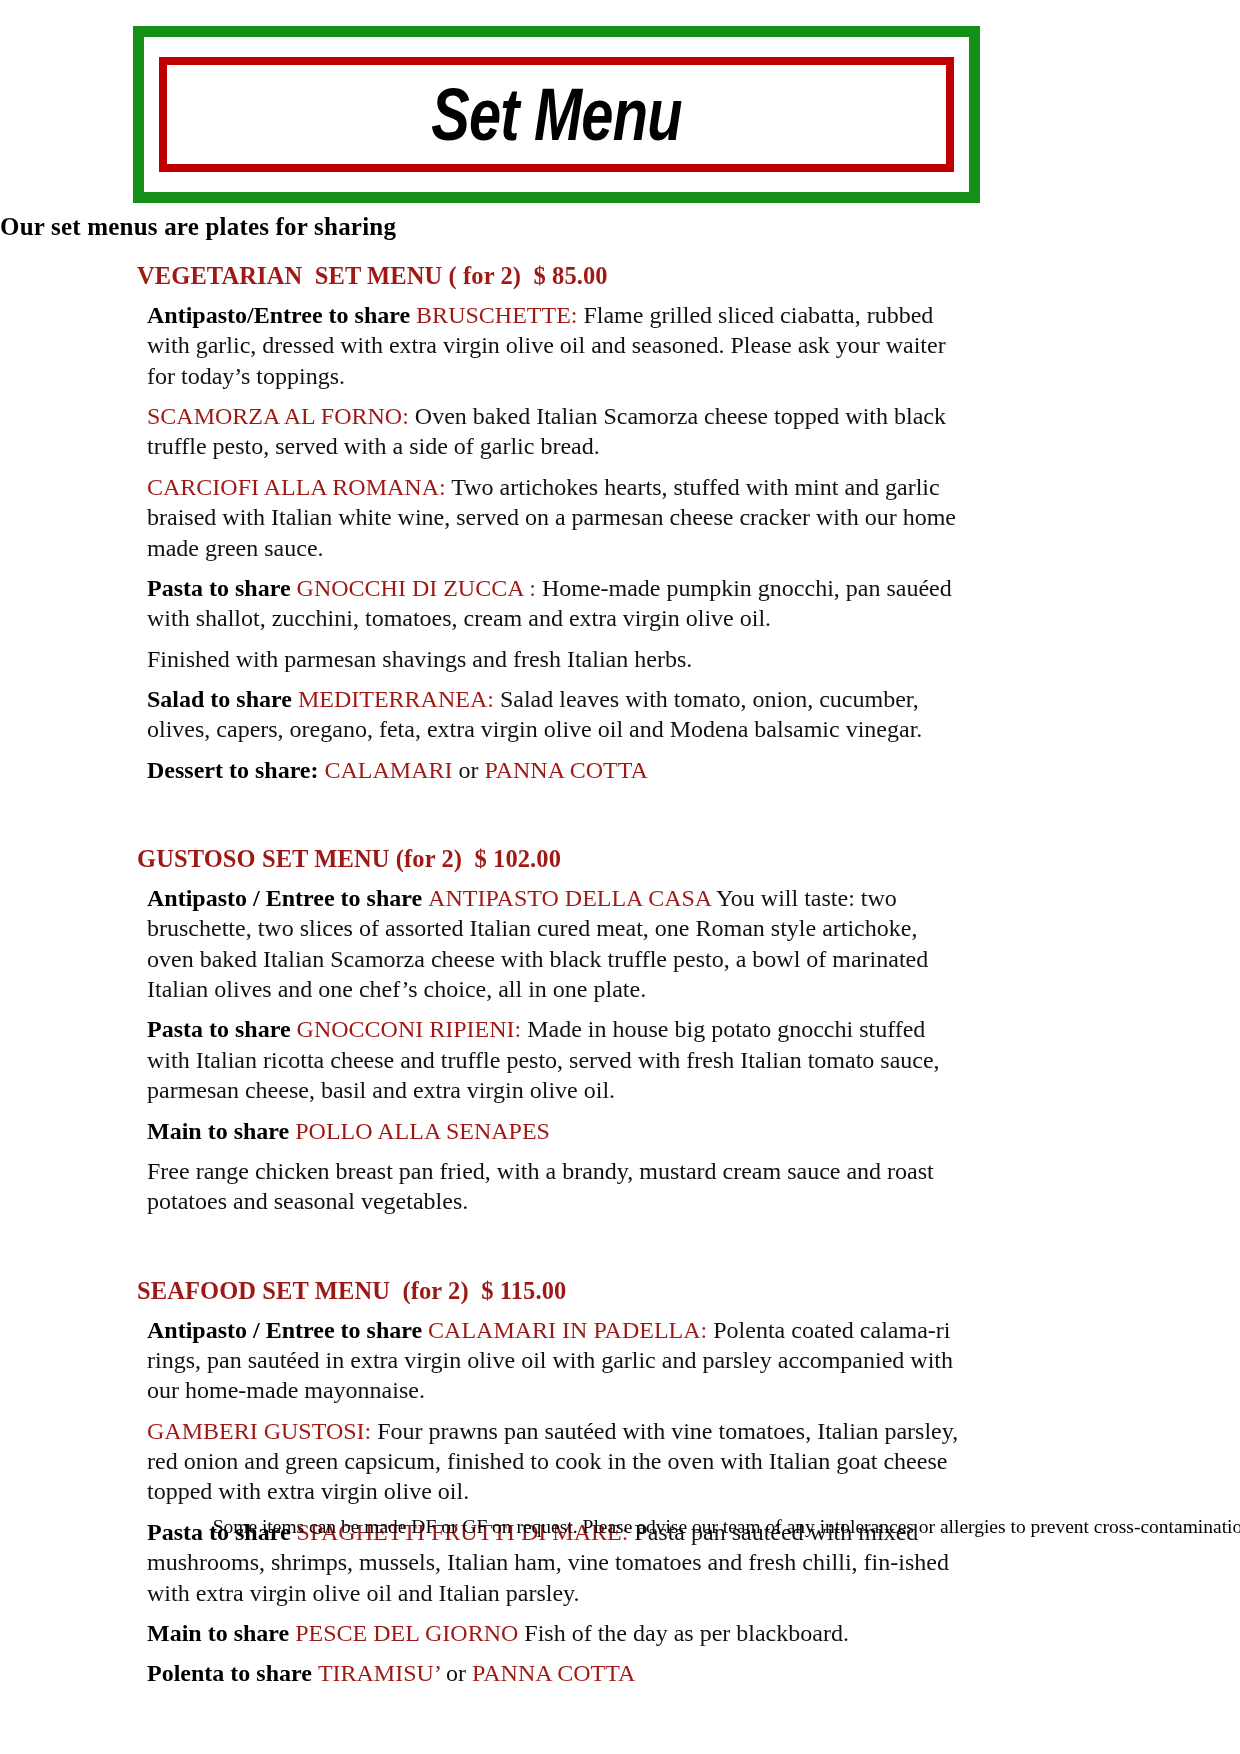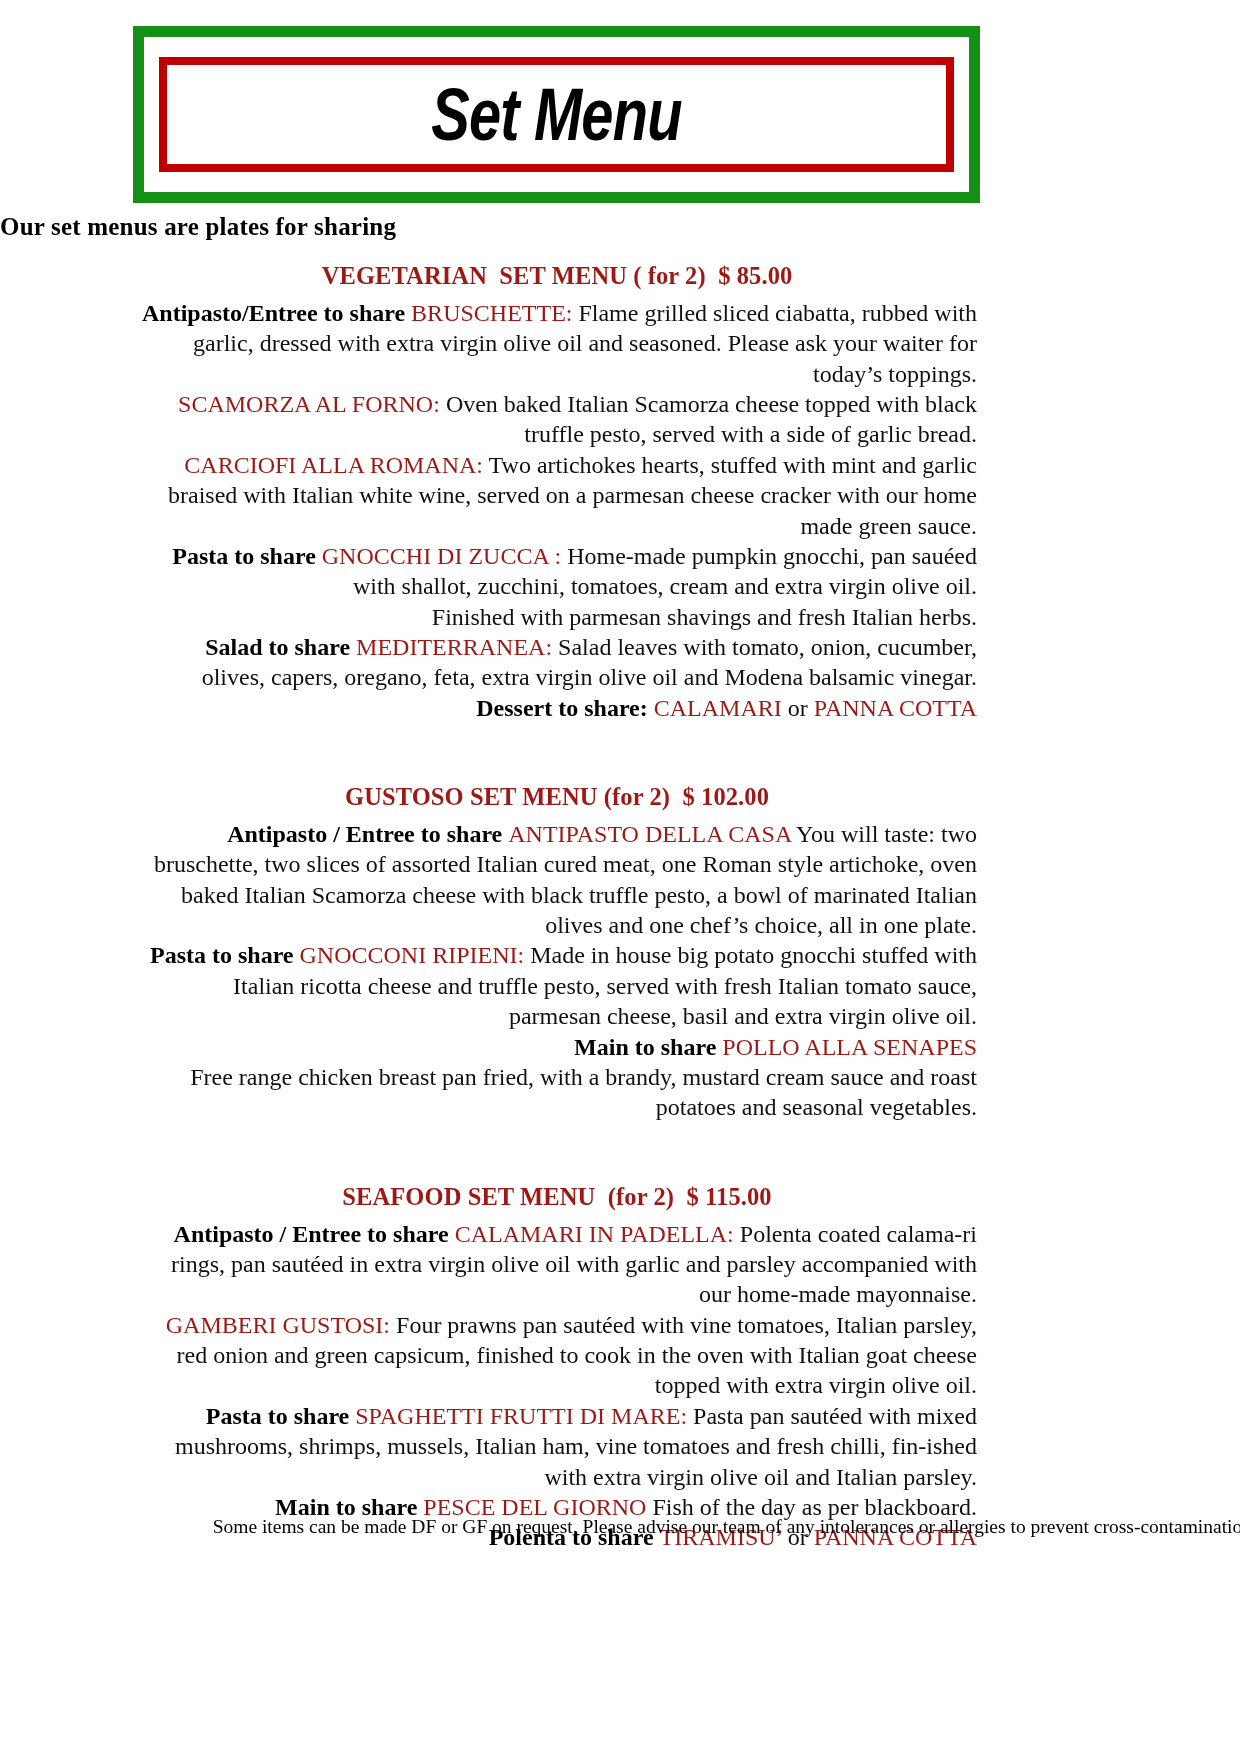--- a/index.html
+++ b/index.html
@@ -78,40 +78,38 @@
     position: absolute;
     left: 137px;
     top: 262px;
     width: 840px;
   }
 
   .section { margin: 0; }
   .section + .section { margin-top: 60px; }
 
   .section-heading {
-    text-align: center;
     font-weight: bold;
     font-size: 24.5px;
     color: #9E1915;
     letter-spacing: 0.1px;
     margin: 0 0 8px 0;
     white-space: pre;
   }
 
   .body-block {
     font-size: 24px;
     line-height: 1.265;
     text-align: left;
     color: #111111;
     -webkit-font-smoothing: antialiased;
   }
   .body-block p {
-    margin: 0;
+    margin: 10px;
     text-indent: 0;
-    text-align: right;
   }
   .lbl { font-weight: bold; color: #000000; }
   .dish { color: #9E1915; }
   .plain { color: #111111; }
 
   
   .footer {
     position: absolute;
     left: 12px;
     top: 1516px;

